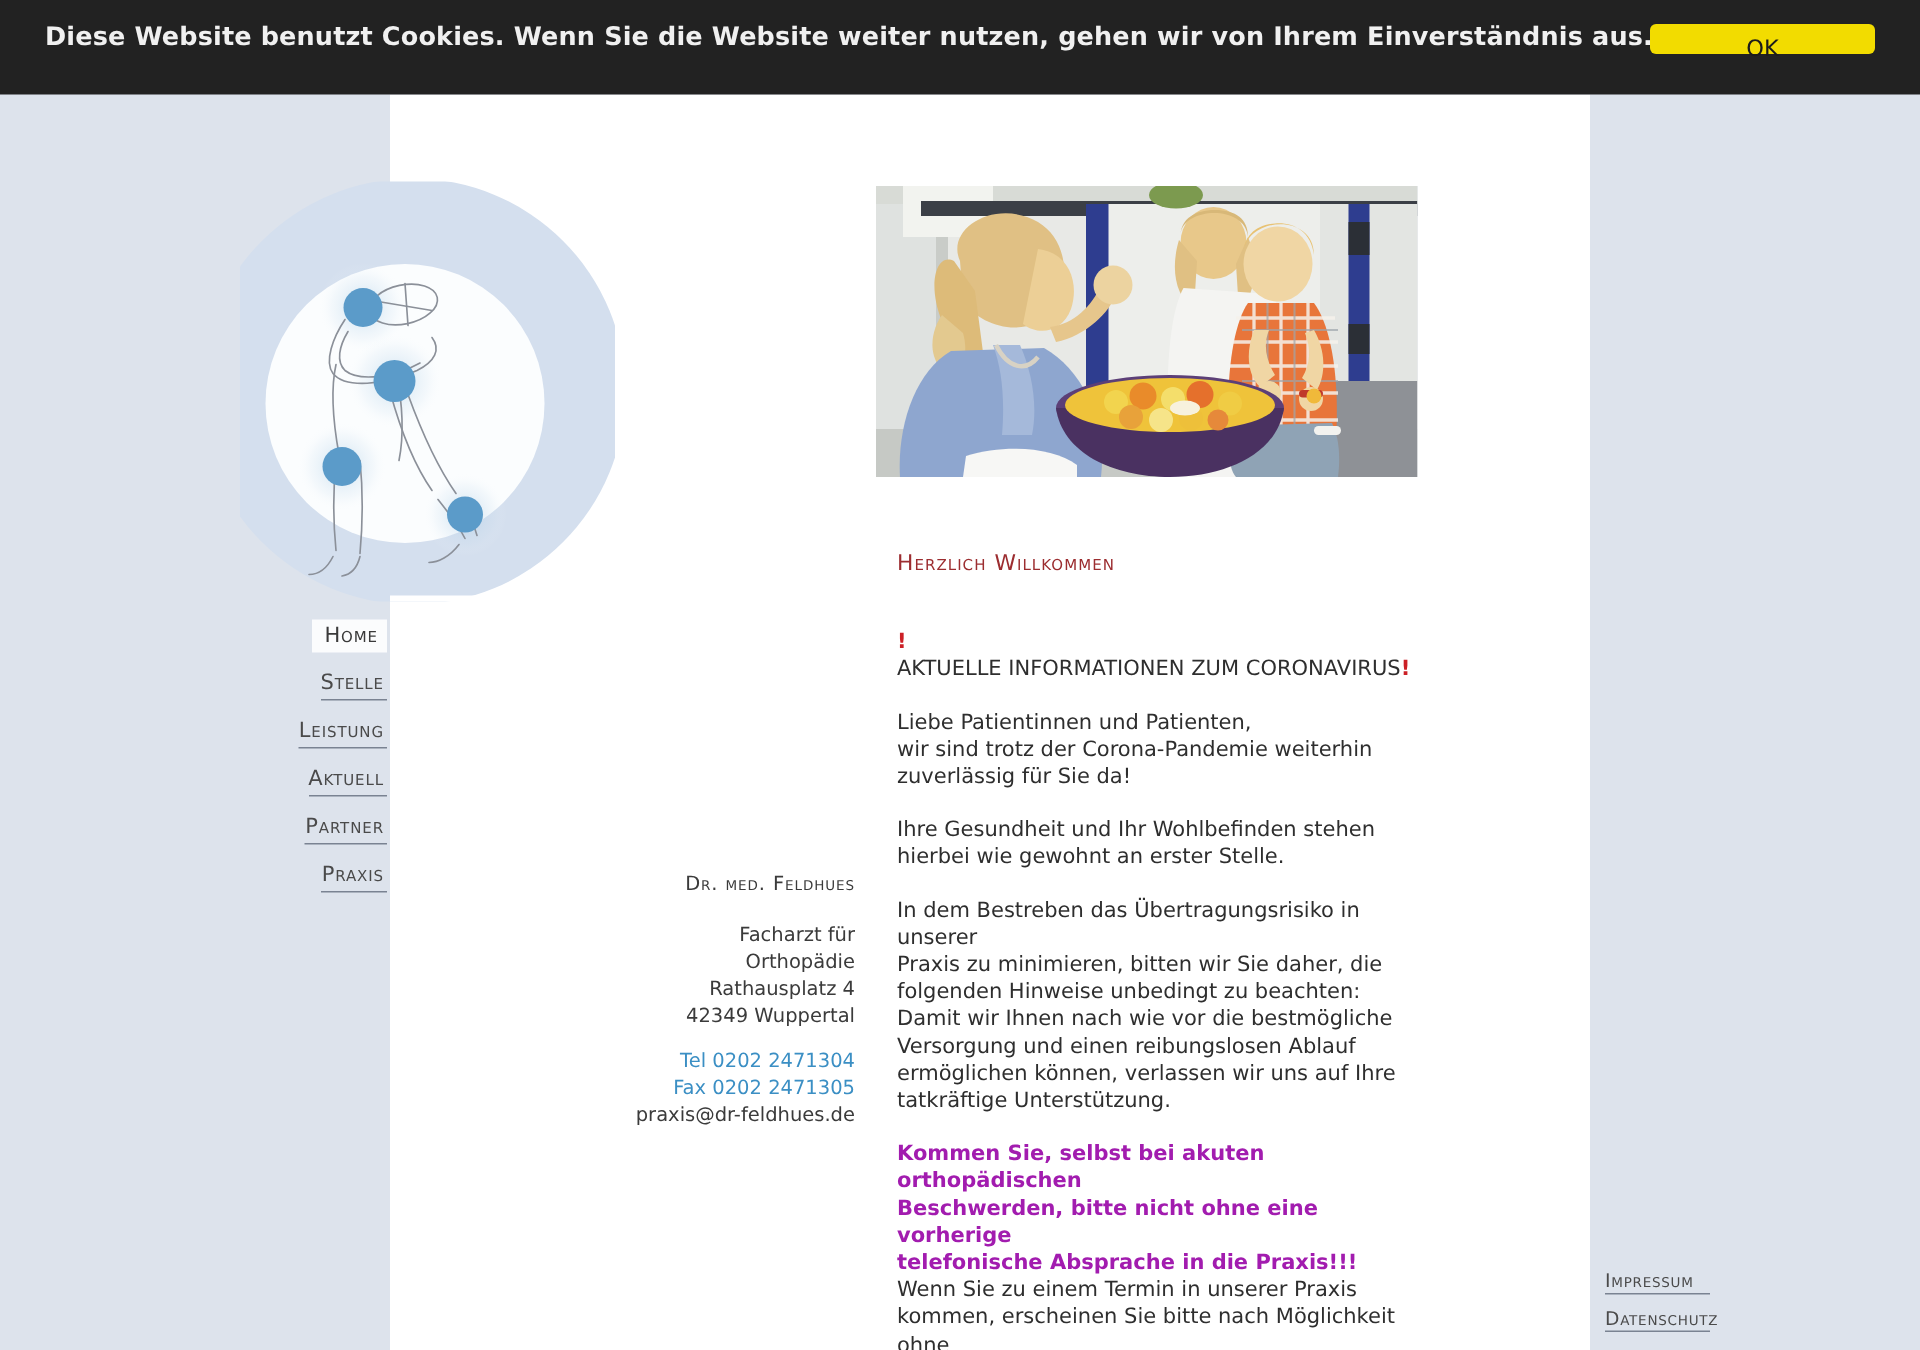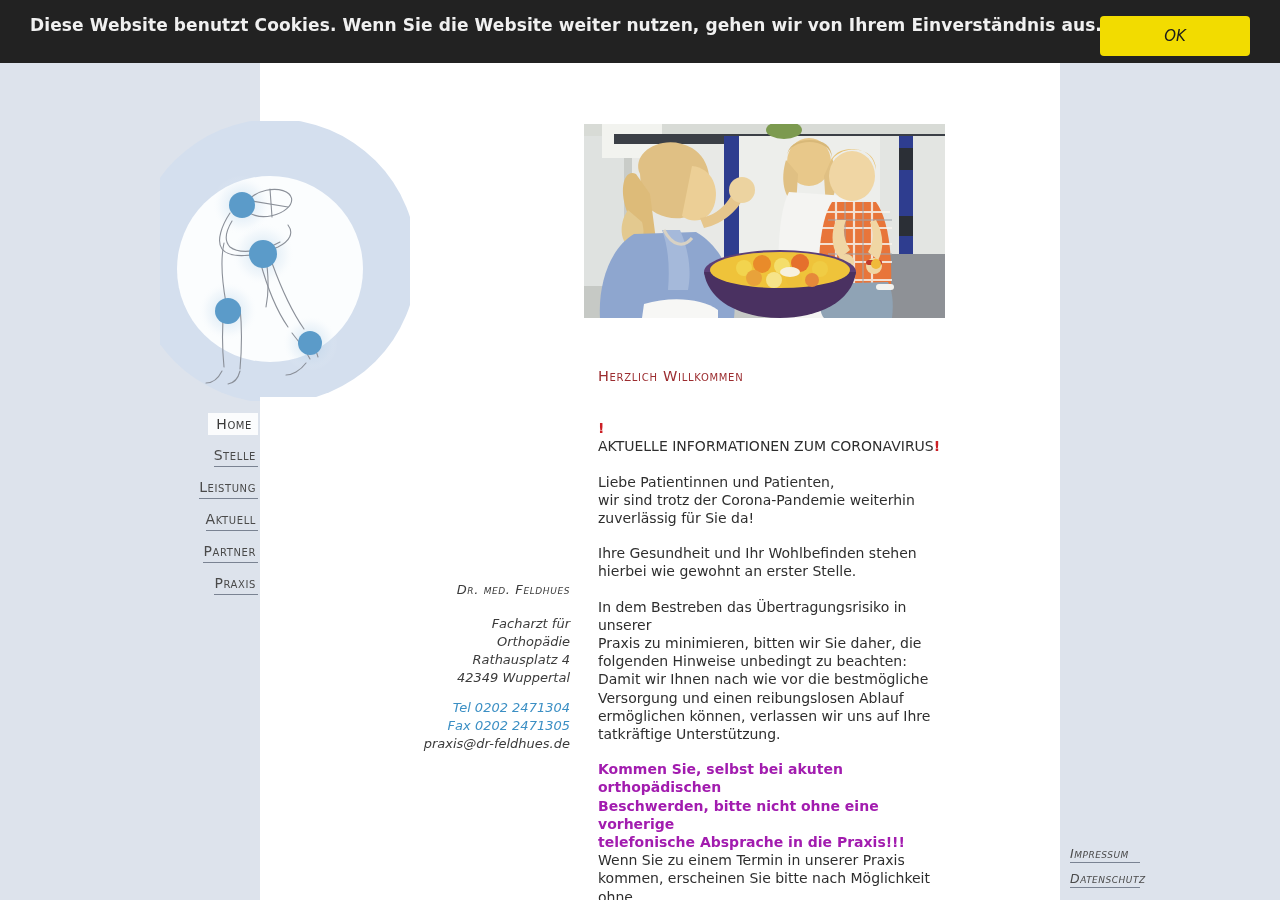--- a/index.html
+++ b/index.html
@@ -25,29 +25,28 @@
     letter-spacing: .1px;
     white-space: nowrap;
     font-weight: bold;
   }
   #cookie-link {
     color: #52a3e0; text-decoration: underline;
     cursor: pointer;
   }
   #cookie-ok {
     position: absolute; left: 1100px; top: 16px;
-    width: 150px; height: 40px;
+    width: 150px; height: 20px;
     background: #f2dc00;
     border: none; border-radius: 4px;
     color: #1b1b1b; font-size: 15px;
     font-family: "DejaVu Sans", "Liberation Sans", sans-serif;
     cursor: pointer;
     line-height: 32px; text-align: center;
     padding: 0;
-    font-style: italic;
   }
 
   
   #page { position: absolute; top: 63px; left: 0; width: 1280px; height: 837px; }
   #white-panel {
     position: absolute; left: 260px; top: 0;
     width: 800px; height: 837px;
     background: #ffffff;
   }
 
@@ -102,21 +101,20 @@
 
   
   #contact {
     position: absolute; left: 330px; top: 518px;
     width: 240px;
     text-align: right;
     font-size: 13px;
     color: #3b3b3b;
     line-height: 18px;
     z-index: 5;
-    font-style: italic;
   }
   #contact-name {
     font-variant: small-caps;
     font-size: 13px;
     letter-spacing: .6px;
     color: #3b3b3b;
     margin-bottom: 16px;
   }
   .contact-line { display: block; }
   .contact-gap { height: 12px; }
@@ -159,21 +157,20 @@
     font-weight: bold;
     color: #a21caf;
   }
   #corona-block { text-indent: 18px; }
 
   
   #footer-links {
     position: absolute; left: 1070px; top: 783px;
     width: 120px;
     z-index: 6;
-    font-style: italic;
   }
   .footer-link {
     display: block;
     font-variant: small-caps;
     font-size: 12.5px;
     color: #4a4a4a;
     letter-spacing: .5px;
     border-bottom: 1px solid #7a8392;
     padding-bottom: 1px;
     margin-bottom: 8px;

